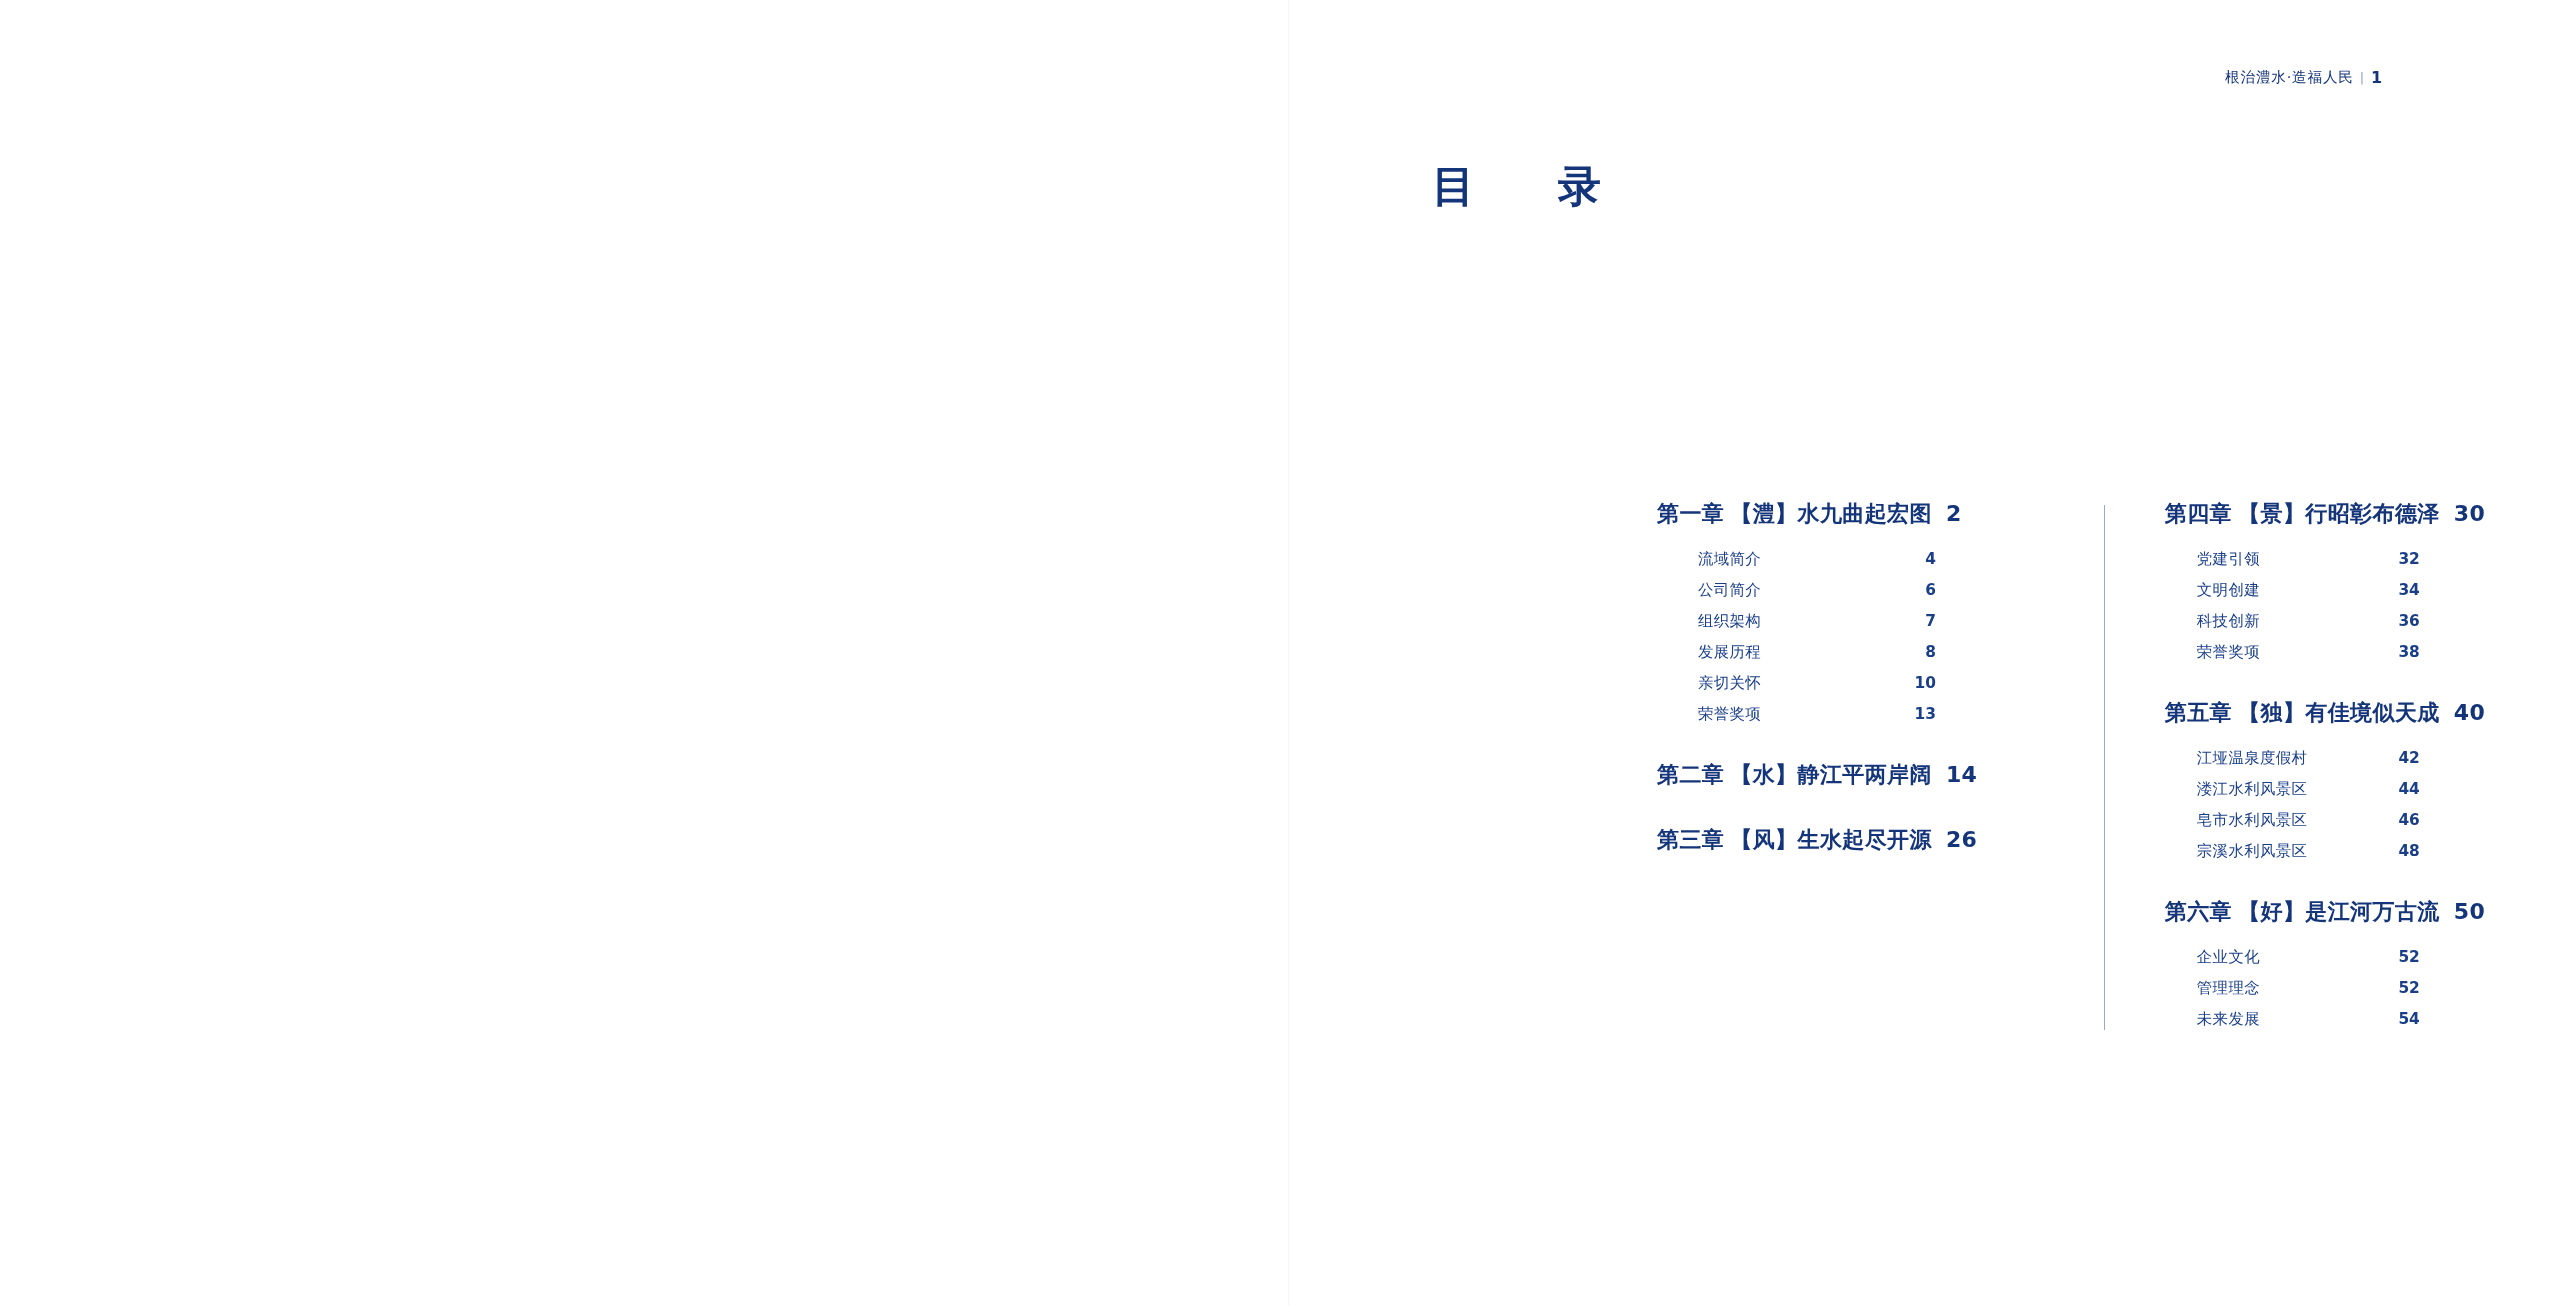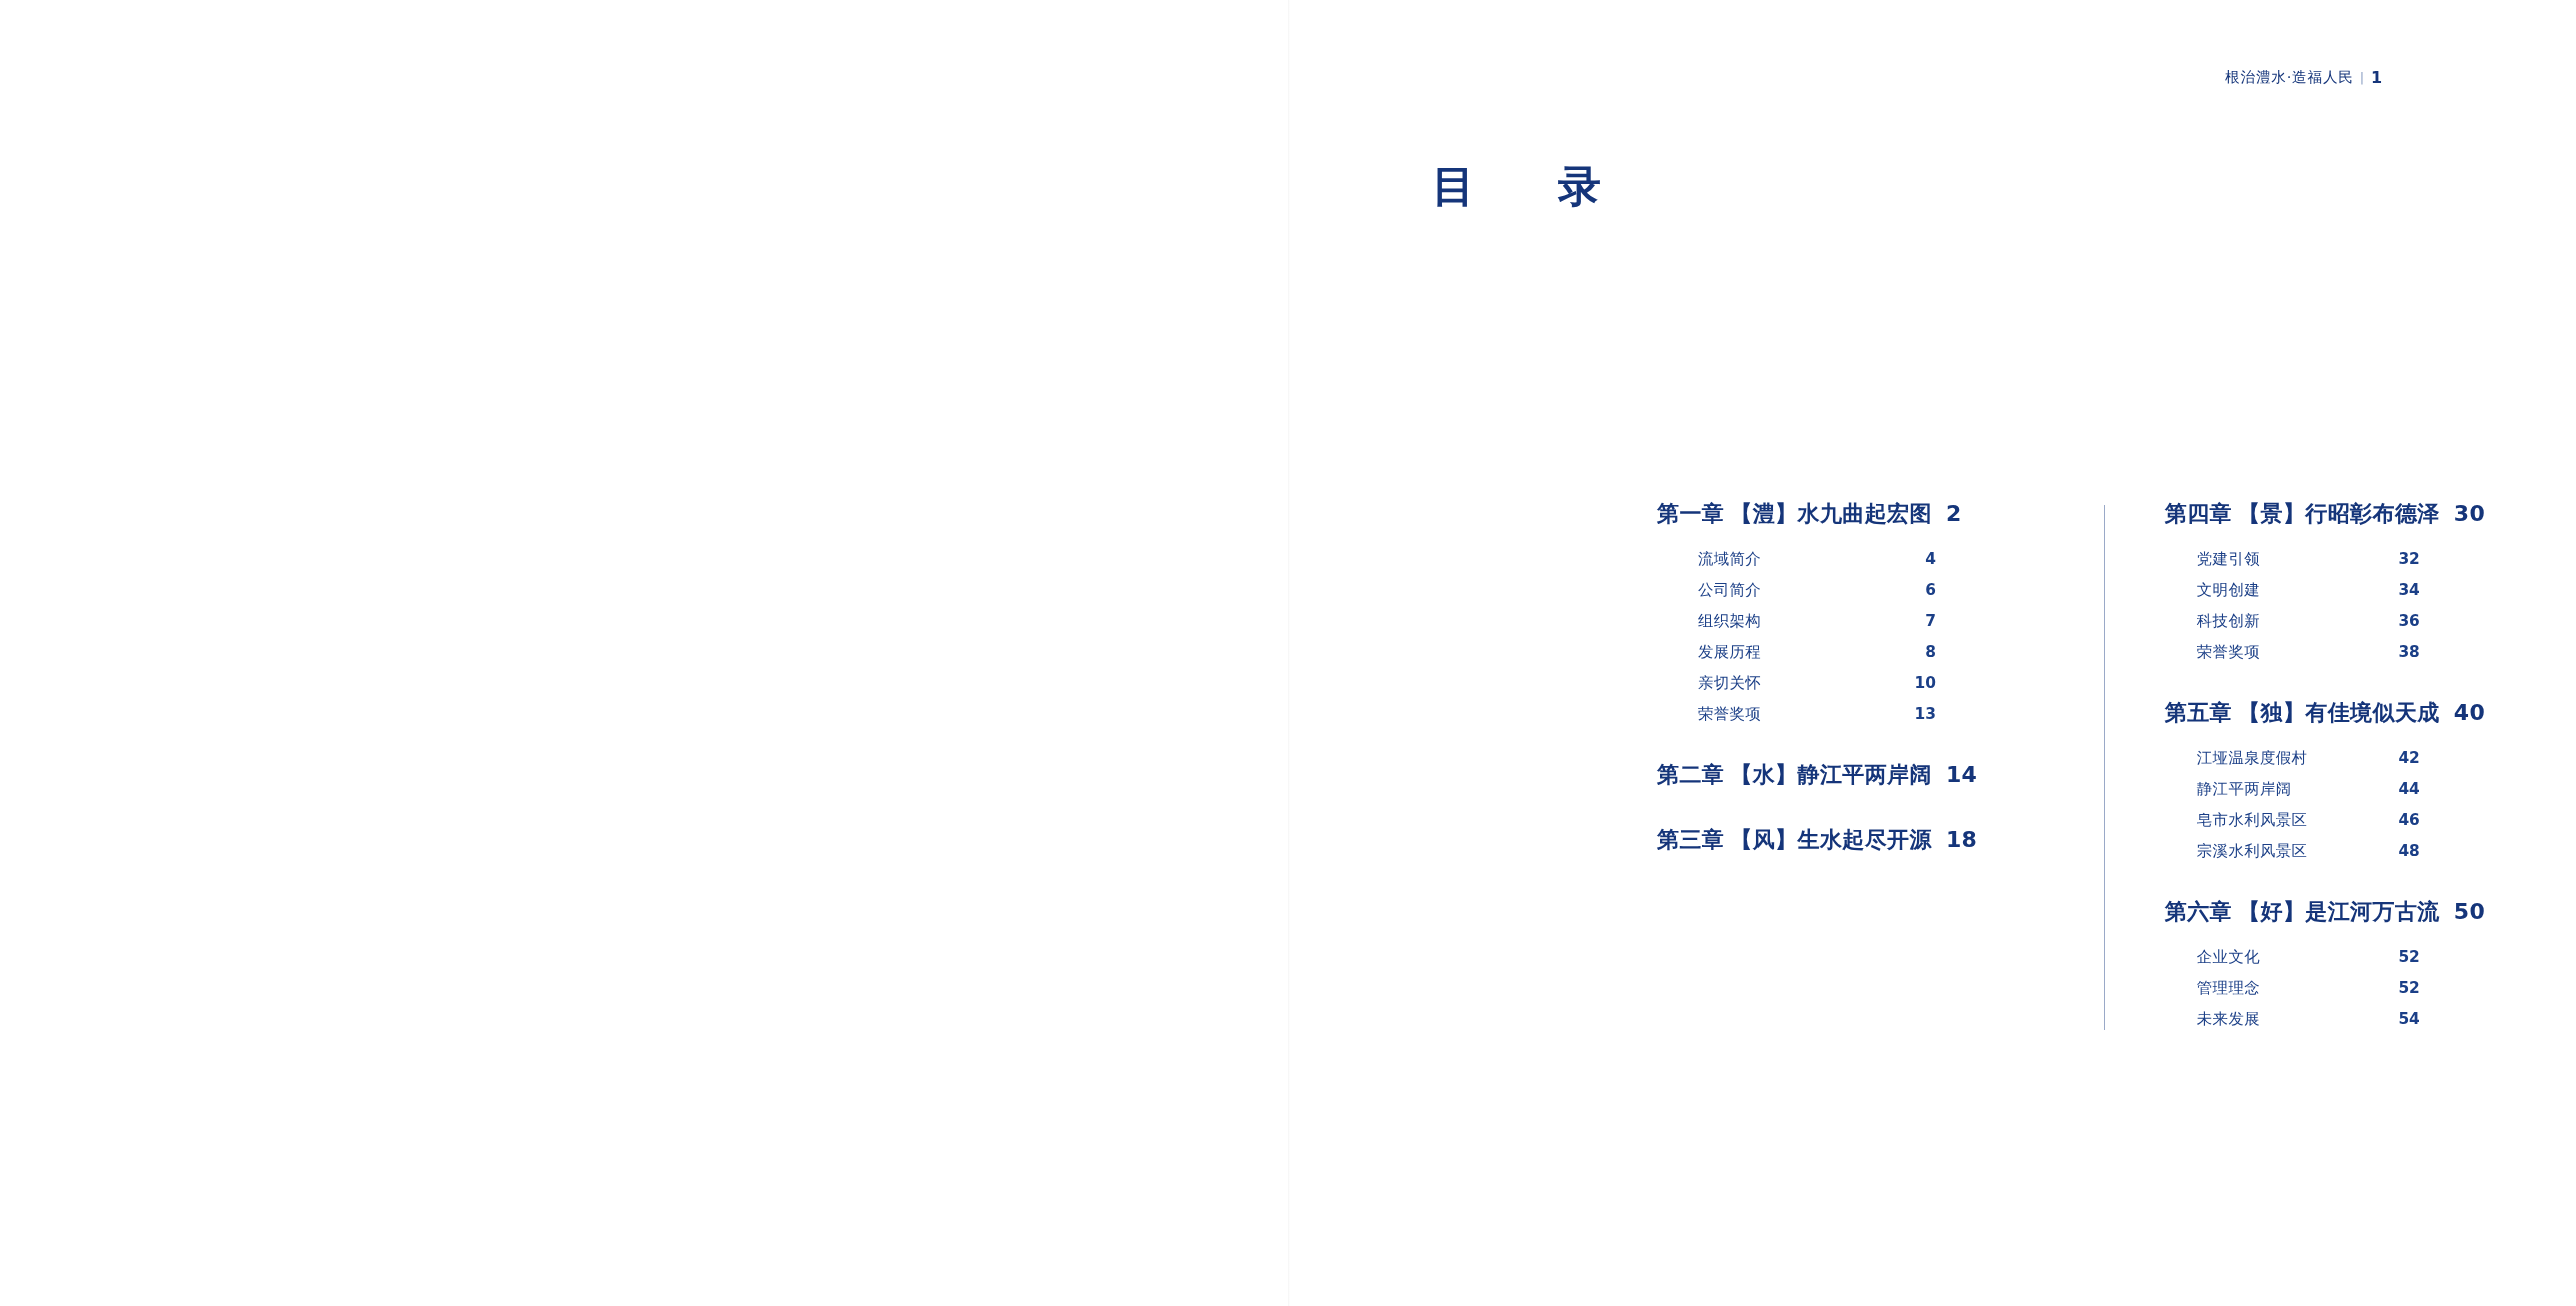--- a/index.html
+++ b/index.html
@@ -209,21 +209,21 @@
         <span class="ch-label">第二章</span>
         <span class="ch-title">【水】静江平两岸阔</span>
         <span class="ch-page">14</span>
       </div>
     </div>
 
     <div class="chapter">
       <div class="chapter-head">
         <span class="ch-label">第三章</span>
         <span class="ch-title">【风】生水起尽开源</span>
-        <span class="ch-page">18</span>
+        <span class="ch-page">26</span>
       </div>
     </div>
 
   </div>
 
   <div class="col-divider"></div>
 
   <div class="toc-col toc-col-right">
 
     <div class="chapter">
@@ -257,21 +257,21 @@
         <span class="ch-label">第五章</span>
         <span class="ch-title">【独】有佳境似天成</span>
         <span class="ch-page">40</span>
       </div>
       <div class="entries">
         <div class="entry">
           <span class="entry-name">江垭温泉度假村</span>
           <span class="entry-page">42</span>
         </div>
         <div class="entry">
-          <span class="entry-name">静江平两岸阔</span>
+          <span class="entry-name">溇江水利风景区</span>
           <span class="entry-page">44</span>
         </div>
         <div class="entry">
           <span class="entry-name">皂市水利风景区</span>
           <span class="entry-page">46</span>
         </div>
         <div class="entry">
           <span class="entry-name">宗溪水利风景区</span>
           <span class="entry-page">48</span>
         </div>

